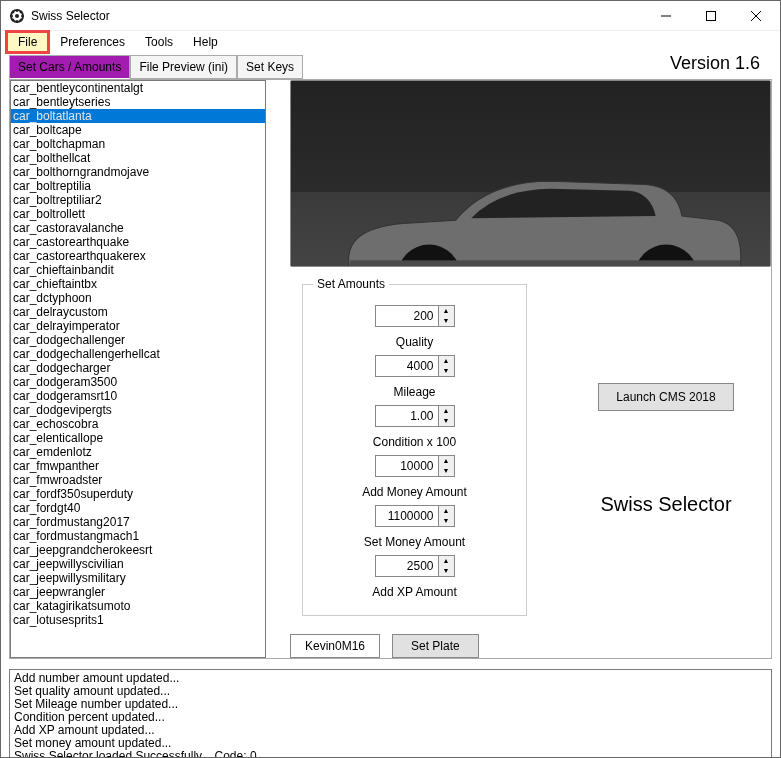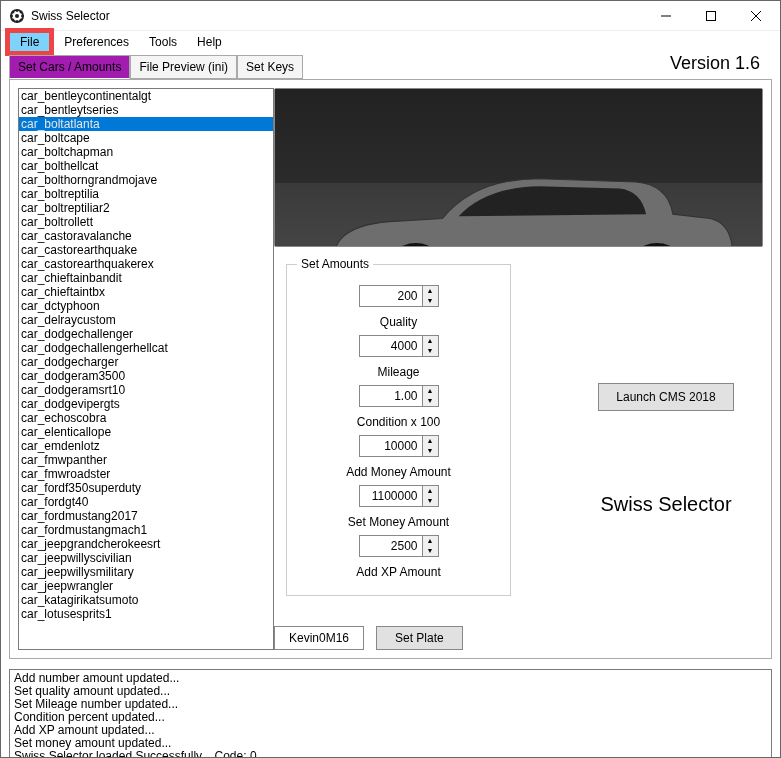--- a/index.html
+++ b/index.html
@@ -4,43 +4,43 @@
 <style>
 * { box-sizing: border-box; margin: 0; padding: 0; }
 body { font-family: "Segoe UI", Tahoma, sans-serif; font-size: 12px; background: #fff; width: 781px; height: 758px; border: 1px solid #666; overflow: hidden; }
 .titlebar { height: 30px; display: flex; align-items: center; padding: 0 2px; background: #fff; border-bottom: 1px solid #eee; }
 .titlebar-icon { width: 16px; height: 16px; margin: 0 6px; }
 .titlebar-title { flex: 1; font-size: 12px; }
 .titlebar-btns { display: flex; }
 .titlebar-btn { width: 45px; height: 28px; display: flex; align-items: center; justify-content: center; font-size: 14px; }
 .menubar { height: 22px; display: flex; align-items: center; padding: 0 4px; gap: 0; background: #fff; }
 .menu-item { padding: 2px 10px; font-size: 12px; }
-.menu-item.active { border: 5px solid #ef4444; background: #7dd3fc; }
+.menu-item.active { border: 3px solid #ef4444; background: #fef9c3; }
 .content { position: relative; padding: 0 8px 8px 8px; }
 .tabs-row { display: flex; align-items: center; height: 26px; position: relative; }
 .tab { font-size: 12px; padding: 4px 8px; border: 1px solid #aaa; background: #fff; position: relative; top: 1px; }
 .tab.active { border-bottom: 1px solid #fff; z-index: 2; background: #a21caf; }
 .tab:not(.active) { background: #f5f5f5; }
 .version-lbl { position: absolute; right: 12px; top: 0; font-size: 18px; }
-.main { display: flex; gap: 0; border: 1px solid #aaa; padding: 8px; height: 580px; }
+.main { display: flex; gap: 24px; border: 1px solid #aaa; height: 580px; }
 .left { width: 256px; display: flex; flex-direction: column; }
 .listbox { flex: 1; border: 1px solid #7a7a7a; background: #fff; overflow-y: auto; font-size: 12px; line-height: 14px; }
 .listbox-item { padding: 0 2px; white-space: nowrap; cursor: default; }
 .listbox-item.selected { background: #0078d7; color: #e5e5e5; }
 .right { flex: 1; display: flex; flex-direction: column; }
 .preview { width: 100%; height: 272px; border: 1px solid #888; background: #1a1a1a; border-radius: 2px; overflow: hidden; }
 .fieldset { border: 1px solid #ccc; margin-top: 10px; padding: 8px 10px 10px 10px; width: 225px; margin-left: 12px; }
 .fieldset-legend { font-size: 12px; padding: 0 4px; }
 .amount-row { display: flex; align-items: center; gap: 8px; margin: 6px 0; flex-direction: column; }
 .spinner { display: flex; }
 .spinner input { width: 64px; height: 22px; text-align: right; padding-right: 4px; border: 1px solid #888; font-size: 12px; }
 .spinner-btns { width: 16px; height: 22px; border: 1px solid #888; border-left: none; display: flex; flex-direction: column; background: #f0f0f0; }
 .spinner-btns span { flex: 1; font-size: 7px; text-align: center; line-height: 10px; }
 .amount-label { font-size: 12px; }
-.plate-row { display: flex; gap: 12px; margin-top: 30px; }
+.plate-row { display: flex; gap: 12px; margin-top: 18px; }
 .plate-input { width: 90px; height: 24px; border: 1px solid #888; text-align: center; font-size: 12px; }
 .plate-btn { height: 24px; padding: 0 18px; background: #e1e1e1; border: 1px solid #888; font-size: 12px; }
 .right-extra { position: absolute; right: 24px; top: 330px; text-align: center; width: 180px; }
 .launch-btn { width: 136px; height: 28px; background: #e1e1e1; border: 1px solid #888; font-size: 12px; }
 .brand-lbl { margin-top: 82px; font-size: 20px; }
 .log { margin-top: 10px; border: 1px solid #7a7a7a; height: 108px; padding: 2px 4px; font-size: 12px; line-height: 13px; overflow-y: scroll; background: #fff; position: relative; }
 .log-line { white-space: nowrap; }
 
 ::-webkit-scrollbar { width: 17px; }
 ::-webkit-scrollbar-track { background: #f0f0f0; }
@@ -111,20 +111,21 @@
           <div class="listbox-item">car_boltreptilia</div>
           <div class="listbox-item">car_boltreptiliar2</div>
           <div class="listbox-item">car_boltrollett</div>
           <div class="listbox-item">car_castoravalanche</div>
           <div class="listbox-item">car_castorearthquake</div>
           <div class="listbox-item">car_castorearthquakerex</div>
           <div class="listbox-item">car_chieftainbandit</div>
           <div class="listbox-item">car_chieftaintbx</div>
           <div class="listbox-item">car_dctyphoon</div>
           <div class="listbox-item">car_delraycustom</div>
+          <div class="listbox-item">car_delrayimperator</div>
           <div class="listbox-item">car_dodgechallenger</div>
           <div class="listbox-item">car_dodgechallengerhellcat</div>
           <div class="listbox-item">car_dodgecharger</div>
           <div class="listbox-item">car_dodgeram3500</div>
           <div class="listbox-item">car_dodgeramsrt10</div>
           <div class="listbox-item">car_dodgevipergts</div>
           <div class="listbox-item">car_echoscobra</div>
           <div class="listbox-item">car_elenticallope</div>
           <div class="listbox-item">car_emdenlotz</div>
           <div class="listbox-item">car_fmwpanther</div>

